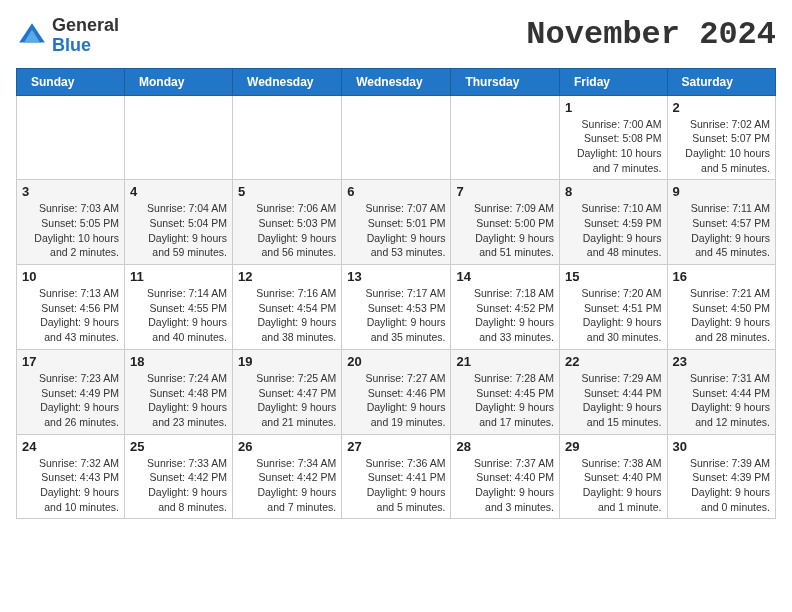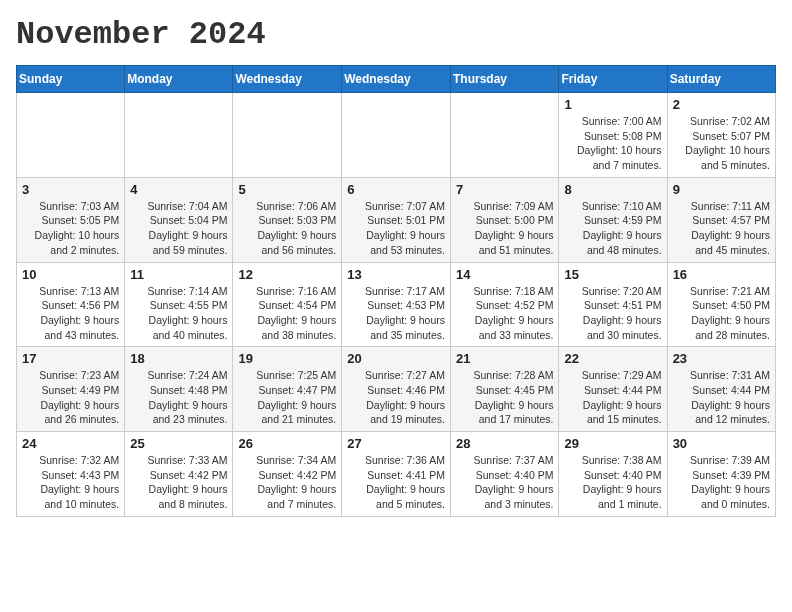--- a/index.html
+++ b/index.html
@@ -47,21 +47,21 @@
     }
     table {
       width: 100%;
       border-collapse: collapse;
       font-size: 11px;
     }
     thead tr th {
       background-color: #2176c7;
       color: #fff;
       text-align: left;
-      padding: 6px 2px;
+      padding: 6px 14px;
       font-size: 12px;
       font-weight: bold;
       border: 1px solid #1a5ea0;
     }
     tbody tr td {
       vertical-align: top;
       border: 1px solid #ccc;
       padding: 4px 5px;
       width: 110px;
       min-height: 80px;
@@ -84,20 +84,30 @@
       text-align: right;
     }
     td.empty {
       background: #fff;
     }
   </style>
 </head>
 <body>
 
 <div class="header">
+  <div class="logo">
+    <svg class="logo-icon" viewBox="0 0 40 40">
+      <polygon points="20,4 36,28 4,28" fill="#2176c7"></polygon>
+      <polygon points="20,12 30,28 10,28" fill="#5aaae7"></polygon>
+    </svg>
+    <div class="logo-text">
+      <span class="general">General</span><br>
+      <span class="blue">Blue</span>
+    </div>
+  </div>
   <div class="title-block">
     <div class="month-title">November 2024</div>
   </div>
 </div>
 
 <table>
   <thead>
     <tr>
     <th>Sunday</th>
         <th>Monday</th>

